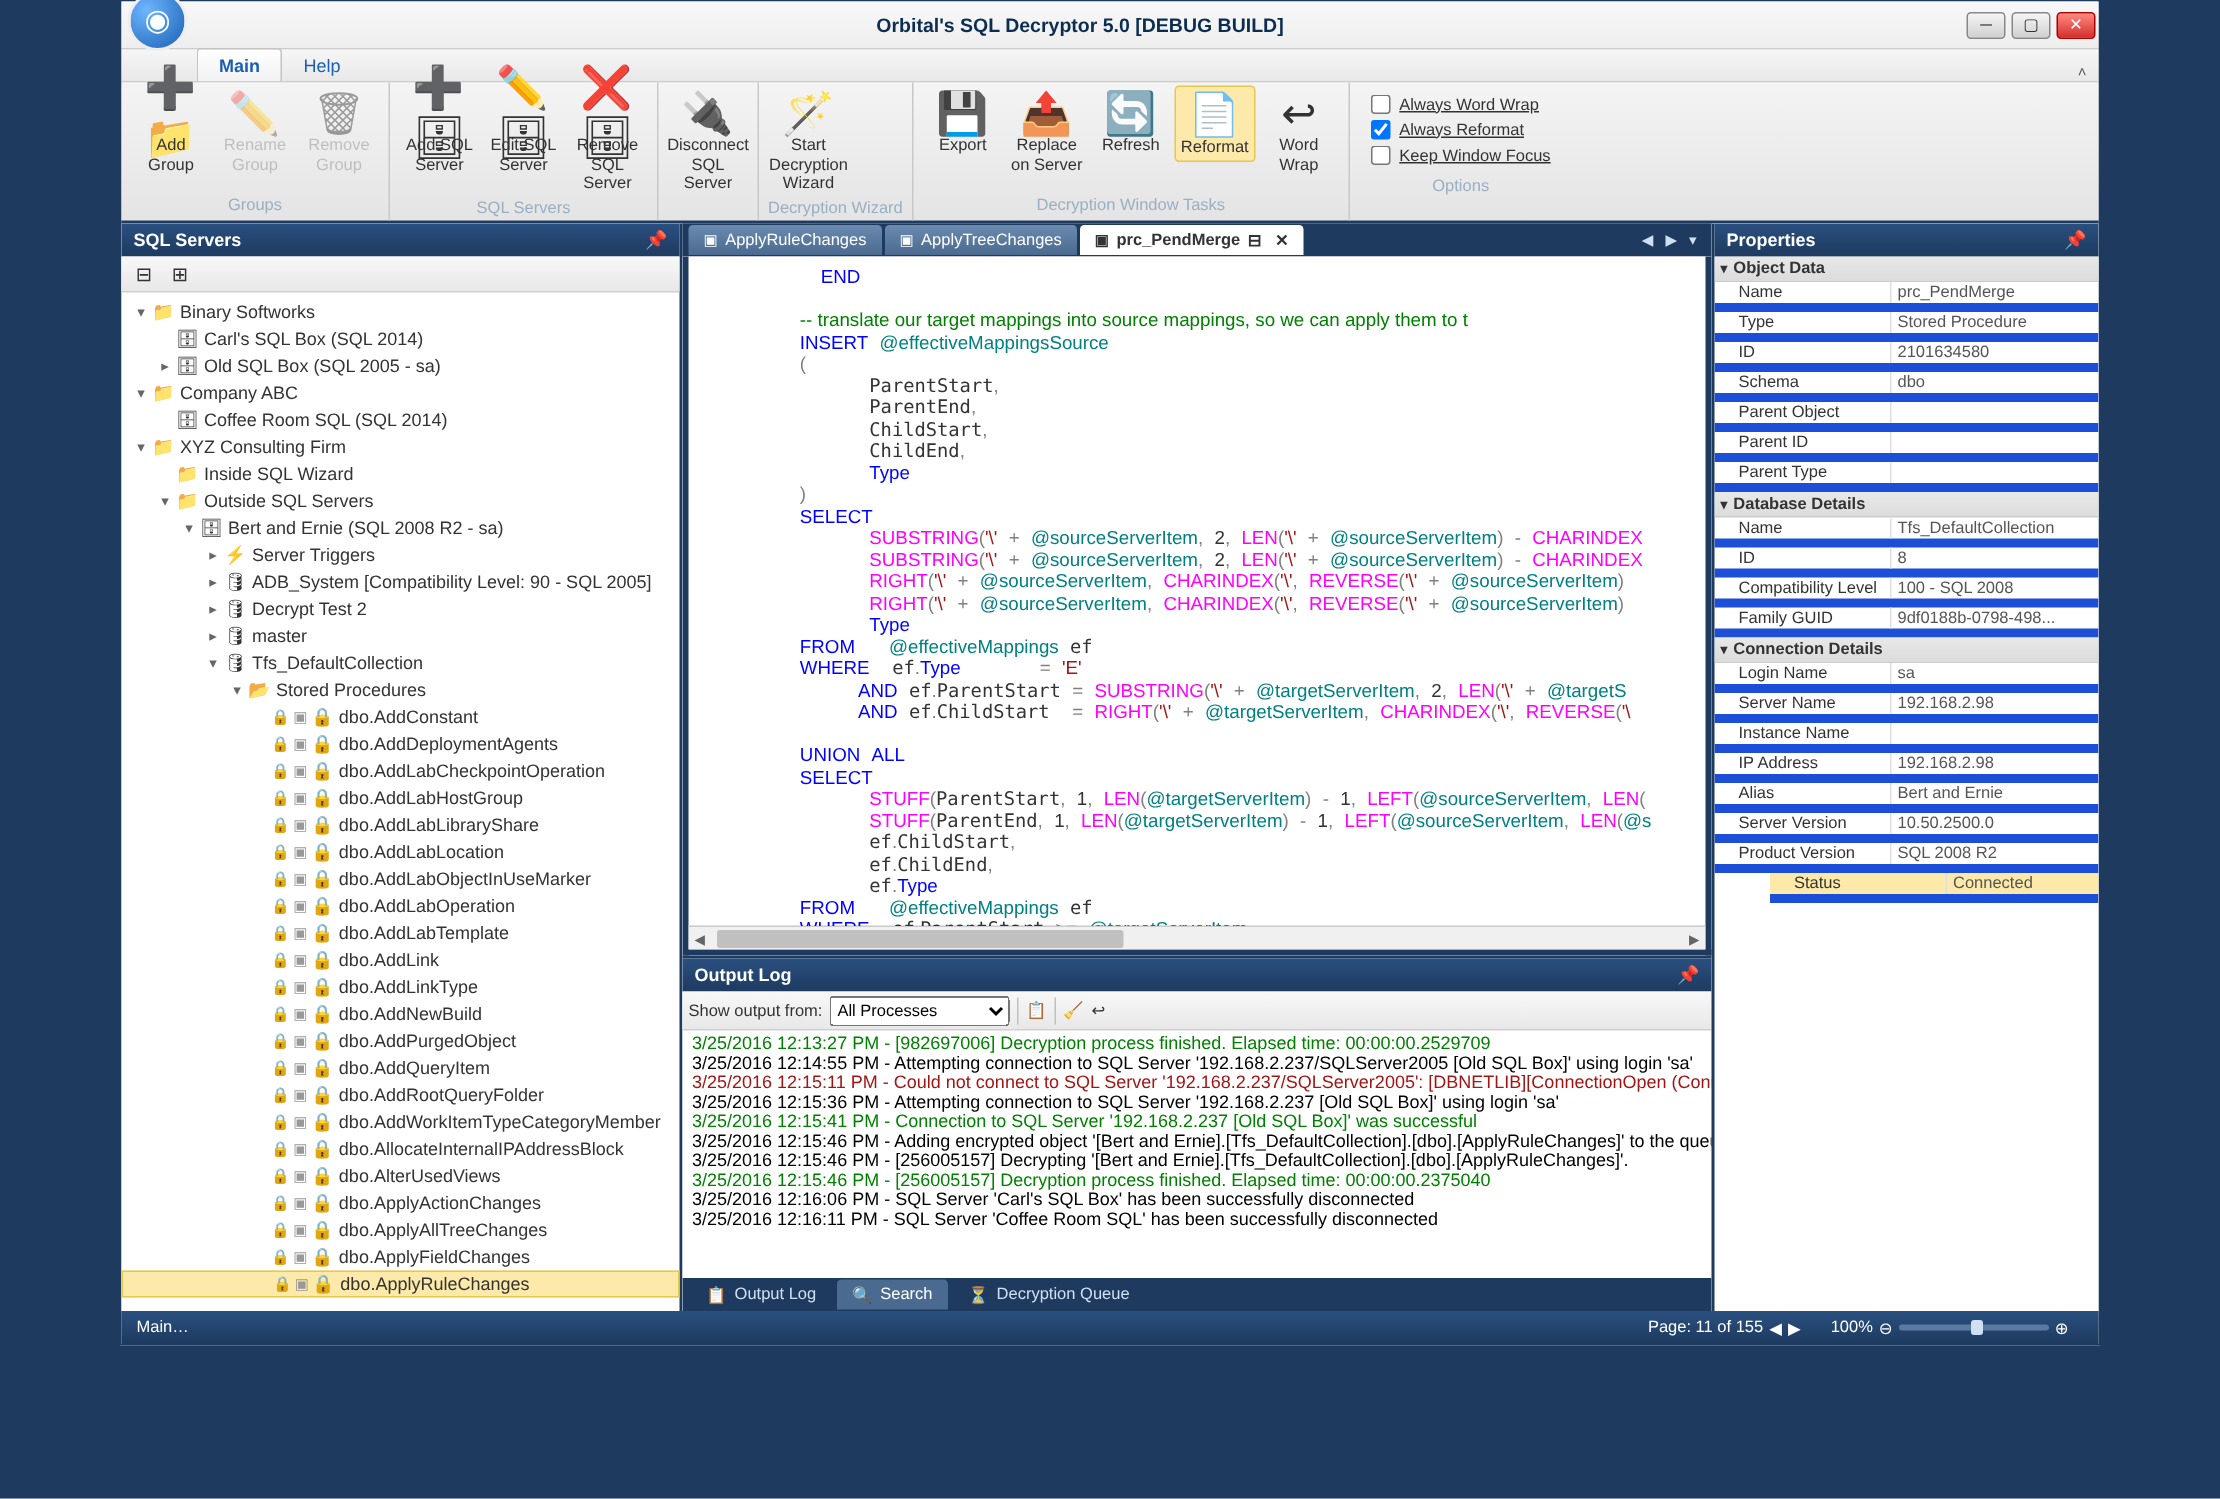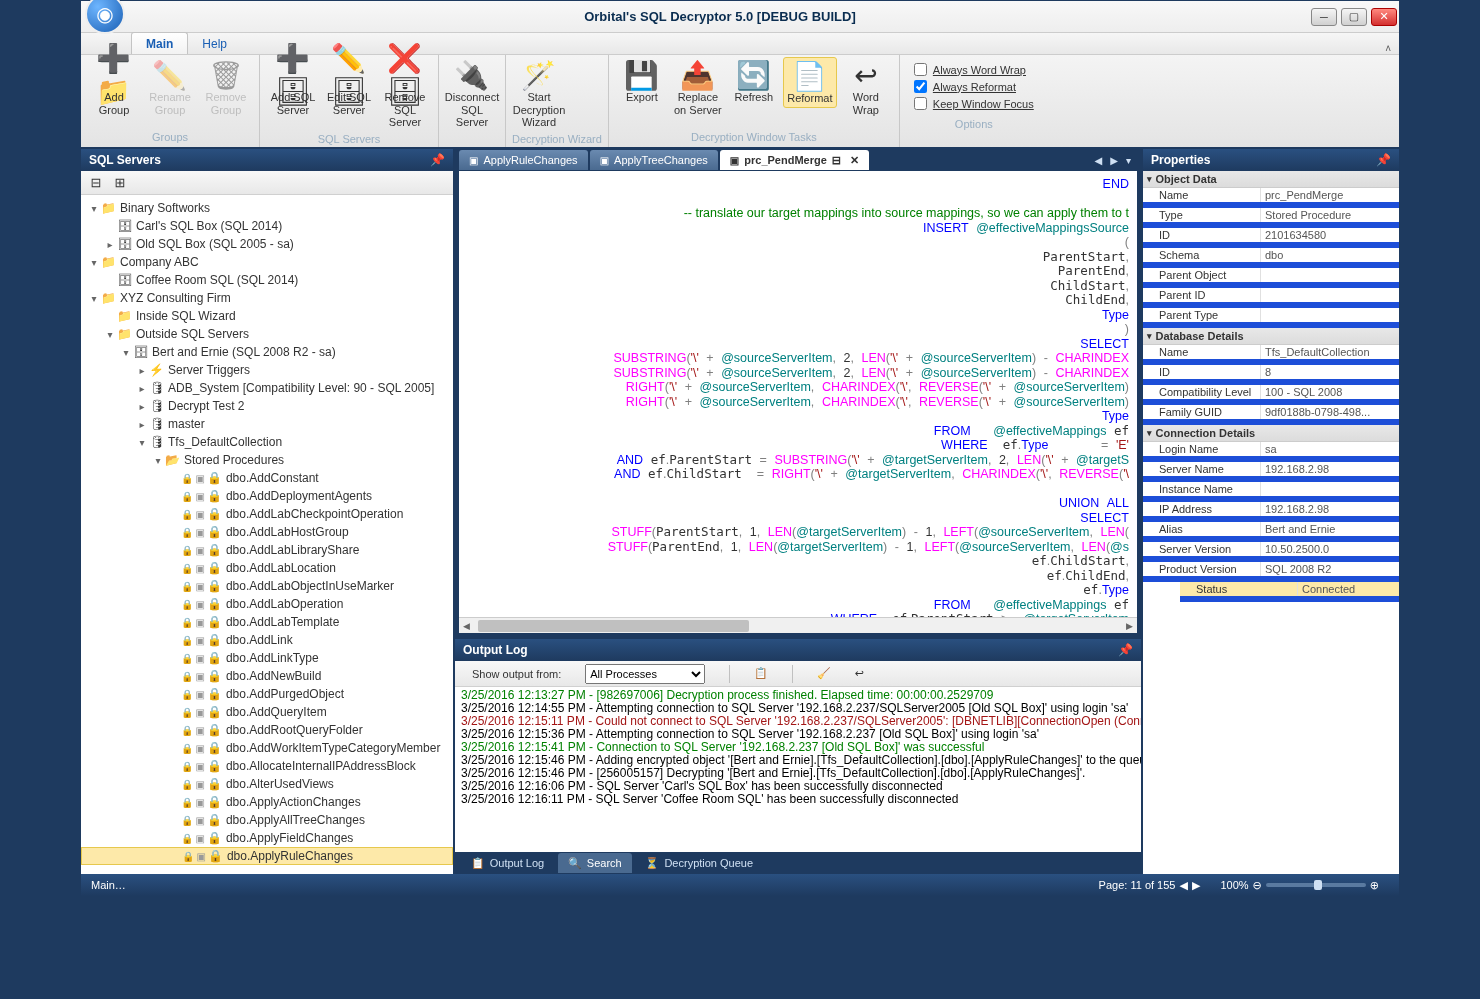--- a/index.html
+++ b/index.html
@@ -52,34 +52,34 @@
 
 
 .center { flex:1; display:flex; flex-direction:column; min-width:0; }
 .doctabs { height:22px; background:#1e3a5f; display:flex; align-items:center; padding:0 4px; }
 .doctab { height:20px; background:linear-gradient(#6a8ab0,#4a6a90); color:#fff; display:flex; align-items:center; padding:0 10px; margin-right:2px; font-size:11px; border-radius:3px 3px 0 0; cursor:pointer; gap:5px; }
 .doctab .dtico { font-size:10px; }
 .doctab.active { background:#fff; color:#333; font-weight:bold; }
 .doctab .x { margin-left:4px; font-size:11px; }
 .docnav { margin-left:auto; color:#cfe0f3; font-size:10px; display:flex; gap:8px; padding-right:6px;}
 .docnav span { cursor:pointer; }
-.editor-wrap { flex:1; background:#fff; overflow:hidden; position:relative; border:4px solid #1e3a5f; border-top:none;text-align:right; }
+.editor-wrap { flex:1; background:#fff; overflow:hidden; position:relative; border:4px solid #1e3a5f; border-top:none; }
 .editor { font-family:Consolas,monospace; font-size:12.5px; line-height:14.5px; padding:6px 8px 6px 60px; white-space:pre; overflow:auto; height:calc(100% - 16px); }
 .editor .k-blue { color:#0000ff; }
 .editor .k-grn { color:#008000; }
 .editor .k-red { color:#a31515; }
 .editor .k-mag { color:#ff00ff; }
 .editor .k-gray { color:#808080; }
 .editor .k-var { color:#008080; }
 .escroll { position:absolute; bottom:0; left:0; right:0; height:16px; background:#f0f0f0; border-top:1px solid #ccc; display:flex; align-items:center; }
 .escroll .thumb { width:40%; height:12px; margin-left:4px; background:#c0c0c0; border-radius:2px; }
 
 
 .output { height:215px; border-top:2px solid #1e3a5f; display:flex; flex-direction:column; background:#fff; }
-.out-toolbar { height:26px; background:linear-gradient(#f8f8f8,#e8e8e8); border-bottom:1px solid #d0d0d0; display:flex; align-items:center; padding:0 17px; gap:24px; font-size:11px; }
+.out-toolbar { height:26px; background:linear-gradient(#f8f8f8,#e8e8e8); border-bottom:1px solid #d0d0d0; display:flex; align-items:center; padding:0 4px; gap:5px; font-size:11px; }
 .out-toolbar select { font-size:11px; height:20px; width:120px; }
 .out-toolbar .sep { width:1px; height:18px; background:#c0c0c0; }
 .out-body { flex:1; overflow:auto; font-family:Consolas,monospace; font-size:12px; line-height:13px; padding:2px 6px; white-space:nowrap; }
 .log-green { color:#008000; }
 .log-red { color:#a31515; }
 .log-black { color:#000; }
 
 
 .bottomtabs { height:22px; background:#1e3a5f; display:flex; align-items:center; padding:0 6px; gap:4px; }
 .btab { height:20px; padding:0 10px; display:flex; align-items:center; gap:5px; font-size:11px; color:#cfe0f3; cursor:pointer; }
@@ -545,20 +545,21 @@
           <span>↩</span>
         </div>
         <div class="out-body" id="outbody">
             <div class="log-green">3/25/2016 12:13:27 PM - [982697006] Decryption process finished. Elapsed time: 00:00:00.2529709</div>
             <div class="log-black">3/25/2016 12:14:55 PM - Attempting connection to SQL Server '192.168.2.237/SQLServer2005 [Old SQL Box]' using login 'sa'</div>
             <div class="log-red">3/25/2016 12:15:11 PM - Could not connect to SQL Server '192.168.2.237/SQLServer2005': [DBNETLIB][ConnectionOpen (Connect()).]SQL Server does not</div>
             <div class="log-black">3/25/2016 12:15:36 PM - Attempting connection to SQL Server '192.168.2.237 [Old SQL Box]' using login 'sa'</div>
             <div class="log-green">3/25/2016 12:15:41 PM - Connection to SQL Server '192.168.2.237 [Old SQL Box]' was successful</div>
             <div class="log-black">3/25/2016 12:15:46 PM - Adding encrypted object '[Bert and Ernie].[Tfs_DefaultCollection].[dbo].[ApplyRuleChanges]' to the queue.</div>
             <div class="log-black">3/25/2016 12:15:46 PM - [256005157] Decrypting '[Bert and Ernie].[Tfs_DefaultCollection].[dbo].[ApplyRuleChanges]'.</div>
+            <div class="log-green">3/25/2016 12:15:46 PM - [256005157] Decryption process finished. Elapsed time: 00:00:00.2375040</div>
             <div class="log-black">3/25/2016 12:16:06 PM - SQL Server 'Carl's SQL Box' has been successfully disconnected</div>
             <div class="log-black">3/25/2016 12:16:11 PM - SQL Server 'Coffee Room SQL' has been successfully disconnected</div>
           </div>
       </div>
 
       <div class="bottomtabs" id="bottomtabs">
           <div class="btab">
             <span>📋</span>
             <span>Output Log</span>
           </div>

